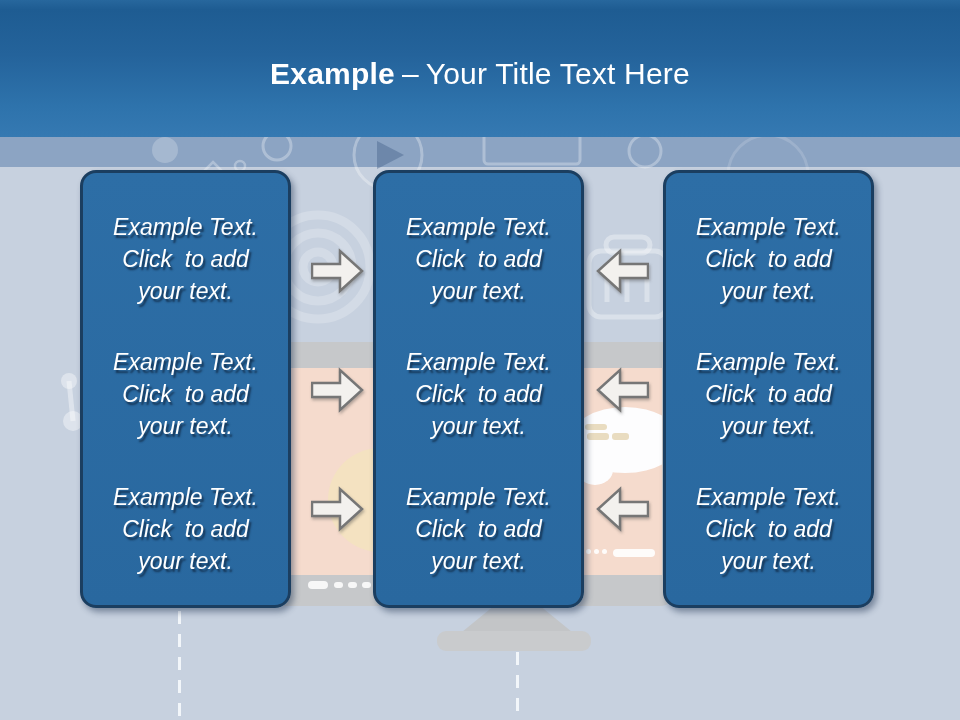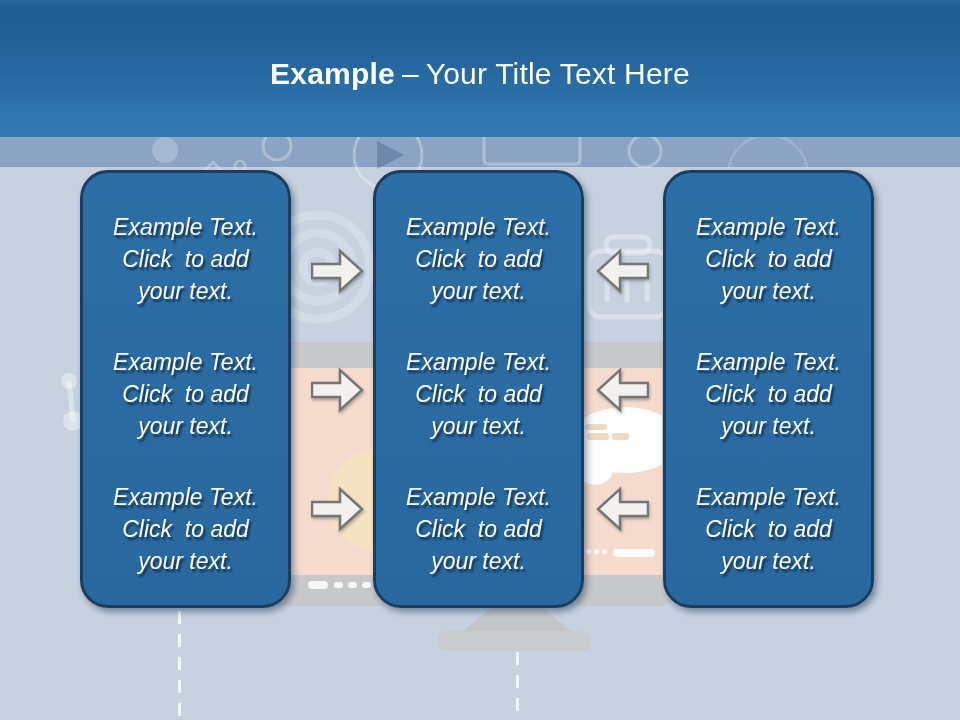--- a/index.html
+++ b/index.html
@@ -48,21 +48,21 @@
 
   
   .dash{position:absolute;width:3px;
     background-image:repeating-linear-gradient(180deg,#f2f6fa 0 13px,rgba(0,0,0,0) 13px 23px);}
   .dash-left{left:178px;top:611px;height:109px;}
   .dash-mid{left:516px;top:652px;height:68px;}
 
   
   .box{position:absolute;top:170px;width:211px;height:438px;box-sizing:border-box;
     background:linear-gradient(180deg,#2d6ea6 0%,#29689f 100%);
-    border:3px solid #1b3e60;border-radius:28px;
+    border:3px solid #1b3e60;border-radius:16px;
     box-shadow:3px 4px 6px rgba(25,45,75,.45);
     display:flex;flex-direction:column;justify-content:center;gap:39px;padding-top:10px;z-index:3;}
   .box-left{left:80px;} .box-mid{left:373px;} .box-right{left:663px;}
   .line{height:32px;line-height:32px;text-align:center;color:#ffffff;
     font-style:italic;font-size:23px;white-space:pre;
     text-shadow:2px 2.5px 2px rgba(16,42,70,.85);}
 
   
   .arrow{position:absolute;z-index:4;filter:drop-shadow(1.5px 2px 1.5px rgba(70,70,70,.4));}
   .ar1{top:248px;} .ar2{top:367px;} .ar3{top:486px;}

